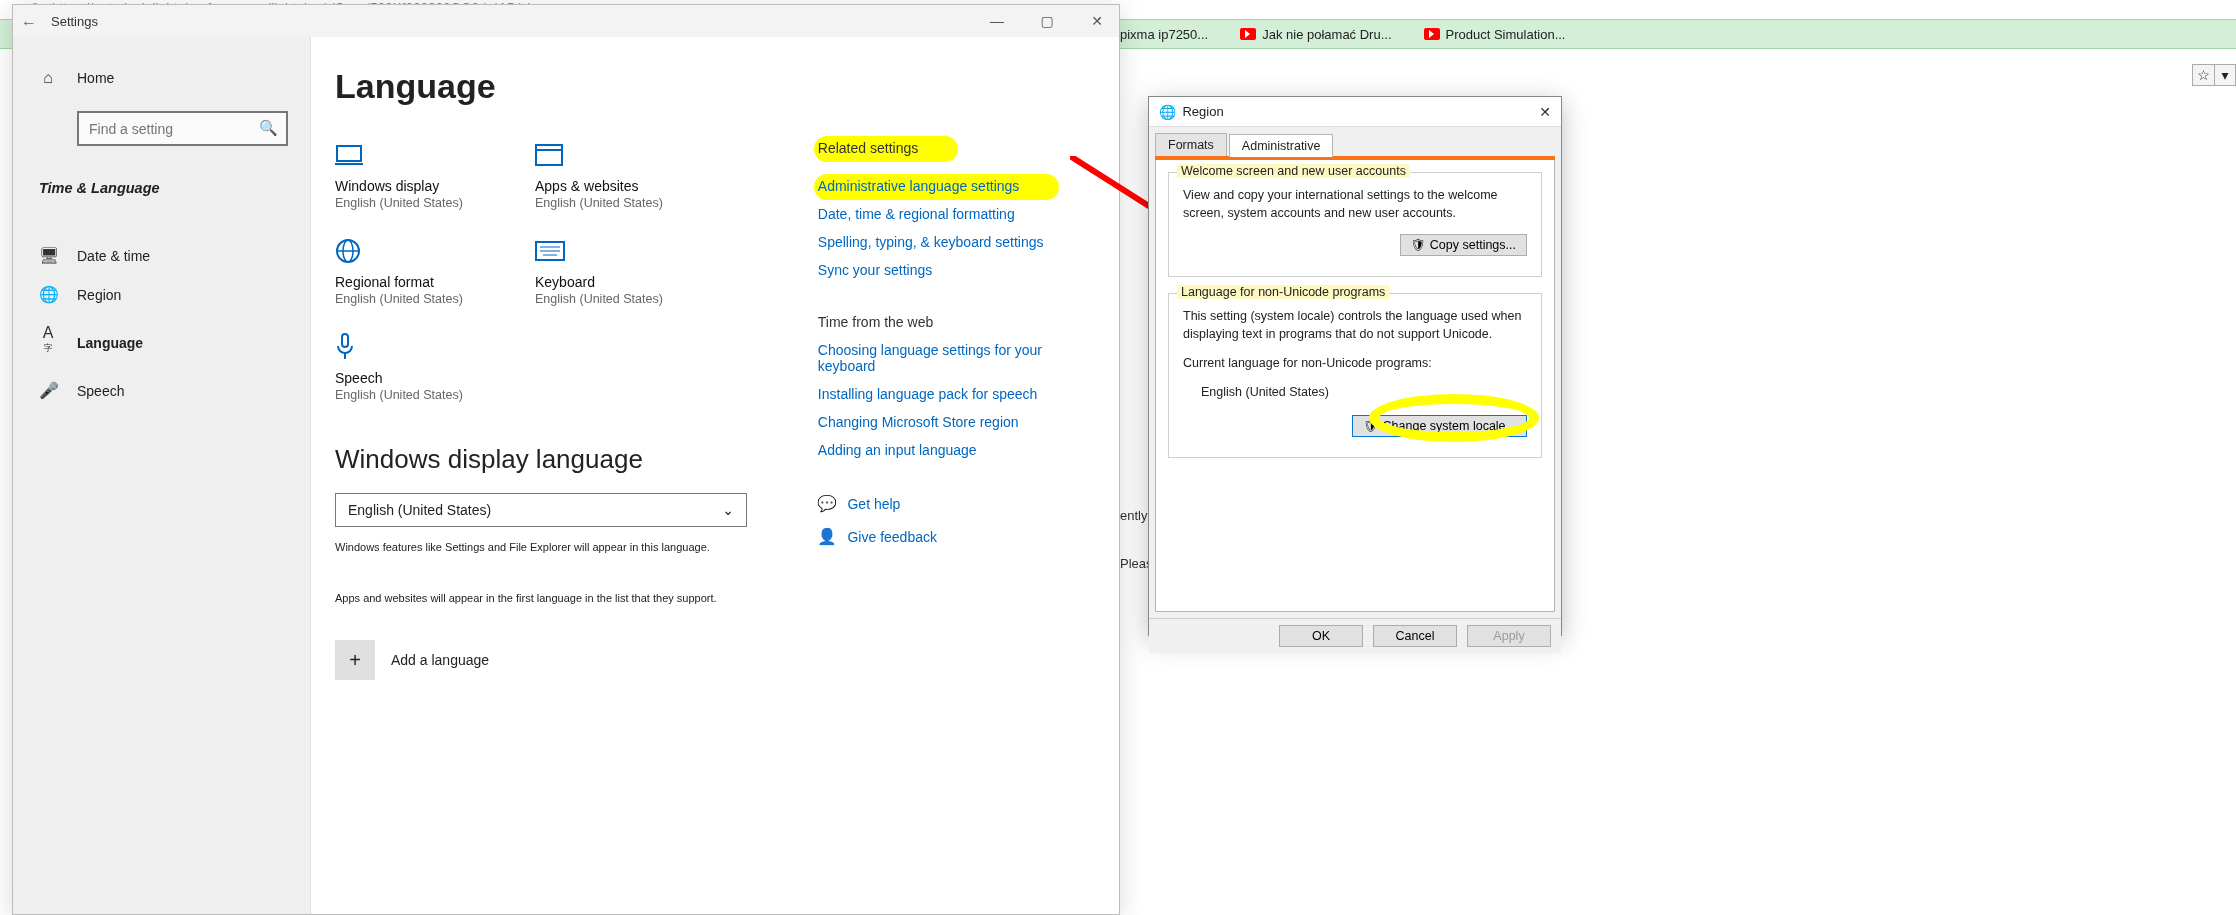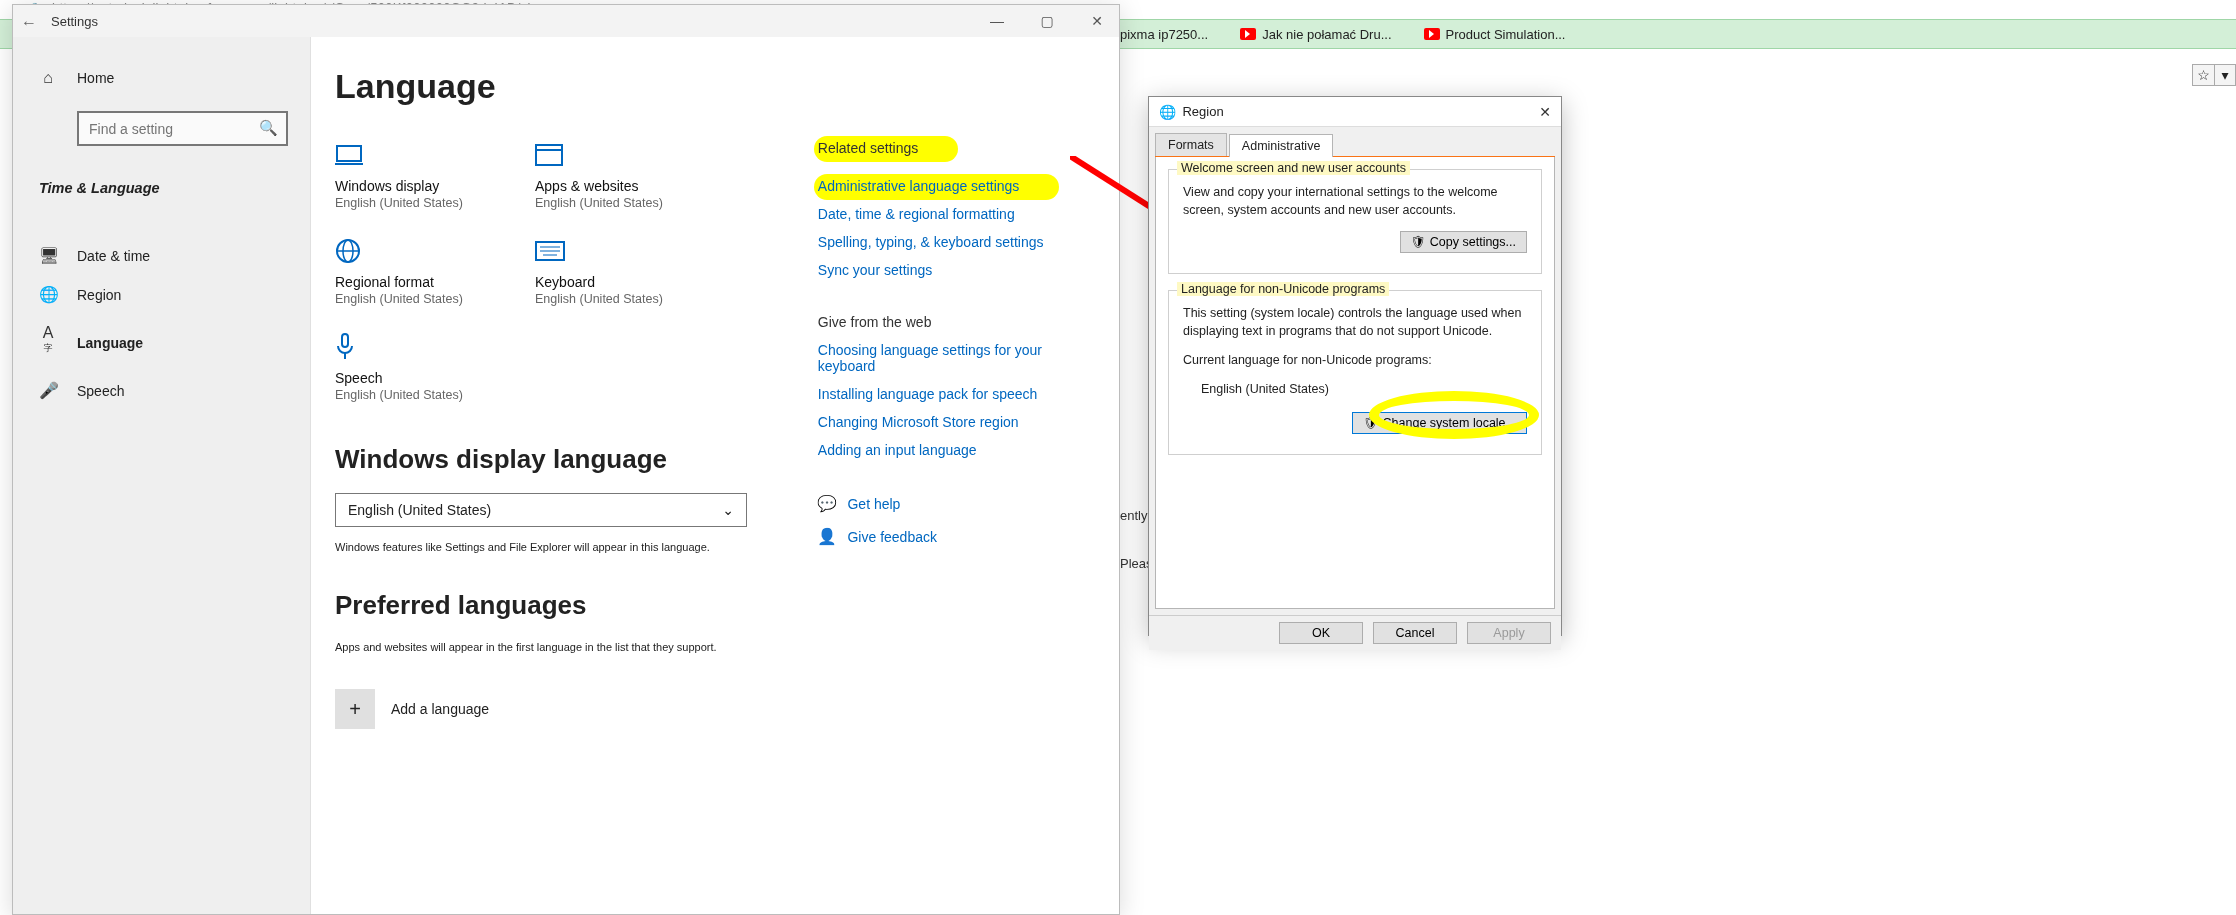--- a/index.html
+++ b/index.html
@@ -43,21 +43,21 @@
 .cols { display: flex; gap: 24px; }
 .col-left { width: 480px; }
 .col-right { width: 290px; }
 
 .tiles { display: flex; flex-wrap: wrap; gap: 26px 64px; margin-bottom: 42px; }
 .tile { width: 136px; }
 .tile .ticon { color: #0067c0; font-size: 26px; margin-bottom: 8px; height: 30px; display: flex; align-items: center; }
 .tile .ttitle { font-size: 14px; color: #111; }
 .tile .tsub { font-size: 12.5px; color: #666; margin-top: 2px; }
 
-.sec-h { font-size: 26px; font-weight: 700; margin-bottom: 18px; margin-top: 15px; }
+.sec-h { font-size: 26px; font-weight: 400; margin-bottom: 18px; margin-top: 15px; }
 .dd { width: 412px; height: 34px; border: 1px solid #777; display: flex; align-items: center; padding: 0 12px; justify-content: space-between; margin-bottom: 12px; }
 .help-text { font-size: 11px; color: #222; line-height: 1.5; max-width: 440px; margin-bottom: 34px; }
 
 .addlang { display: flex; align-items: center; gap: 16px; }
 .addlang .plus { width: 40px; height: 40px; background: #e0e0e0; display: flex; align-items: center; justify-content: center; font-size: 20px; }
 
 .right-head { font-size: 14px; color: #333; margin-bottom: 12px; }
 .right-head.first { font-weight: 400; }
 .link { color: #0067c0; font-size: 14px; display: block; margin-bottom: 12px; }
 .right-block { margin-bottom: 36px; }
@@ -70,21 +70,21 @@
 
 
 .arrow { position: absolute; top: 156px; left: 1070px; width: 208px; height: 144px; pointer-events: none; }
 
 
 .region-win { position: absolute; top: 96px; left: 1148px; width: 414px; height: 540px; background: #f0f0f0; border: 1px solid #888; box-shadow: 0 6px 24px rgba(0,0,0,0.25); }
 .region-titlebar { height: 30px; background: #fff; display: flex; align-items: center; padding: 0 10px; border-bottom: 1px solid #ddd; }
 .region-titlebar .globe { font-size: 14px; margin-right: 6px; }
 .region-titlebar .ttl { font-size: 13px; }
 .region-titlebar .x { margin-left: auto; font-size: 14px; color: #333; }
-.tabs { display: flex; margin: 6px 6px 0 6px; border-bottom: 1px solid #f97316; align-items: center; }
+.tabs { display: flex; margin: 6px 6px 0 6px; border-bottom: 4px solid #f97316; align-items: center; }
 .tab { padding: 4px 12px; font-size: 12.5px; border: 1px solid #b5b5b5; border-bottom: none; background: #e4e4e4; margin-right: 2px; }
 .tab.active { background: #fff; position: relative; top: 1px; }
 .region-body { background: #fff; margin: 0 6px 6px 6px; border: 1px solid #b5b5b5; border-top: none; padding: 12px 12px 20px 12px; height: 452px; }
 .fieldset { border: 1px solid #cfcfcf; padding: 14px 14px 20px 14px; position: relative; margin-bottom: 16px; }
 .fieldset .legend { position: absolute; top: -9px; left: 8px; background: #fef9c3; padding: 0 4px; font-size: 12.5px; }
 .fieldset p { font-size: 12.5px; line-height: 1.4; margin-bottom: 12px; }
 .winbtn { display: inline-flex; align-items: center; gap: 4px; border: 1px solid #adadad; background: #e1e1e1; padding: 3px 10px; font-size: 12.5px; }
 .winbtn:active, .winbtn.focus { border: 1px solid #0078d7; }
 .winbtn .shield { font-size: 12px; }
 .btn-row { display: flex; justify-content: flex-end; }
@@ -229,40 +229,39 @@
             </div>
           </div>
 
           <div class="sec-h">Windows display language</div>
           <div class="dd">
             <span>English (United States)</span>
             <span>⌄</span>
           </div>
           <div class="help-text">Windows features like Settings and File Explorer will appear in this language.</div>
 
-          <div class="sec-h">Preferred languages</div>
           <div class="help-text">Apps and websites will appear in the first language in the list that they support.</div>
           <div class="addlang">
             <div class="plus">+</div>
             <span>Add a language</span>
           </div>
         </div>
 
         <div class="col-right">
           <div class="right-block">
             <div class="right-head first hl-yellow" style="display:inline-block;z-index:0;">Related settings</div>
             <div style="height:10px;"></div>
             <a class="link hl-yellow" style="display:inline-block;z-index:0;">Administrative language settings</a>
             <a class="link">Date, time &amp; regional formatting</a>
             <a class="link">Spelling, typing, &amp; keyboard settings</a>
             <a class="link">Sync your settings</a>
           </div>
 
           <div class="right-block">
-            <div class="right-head">Give from the web</div>
+            <div class="right-head">Time from the web</div>
             <a class="link">Choosing language settings for your keyboard</a>
             <a class="link">Installing language pack for speech</a>
             <a class="link">Changing Microsoft Store region</a>
             <a class="link">Adding an input language</a>
           </div>
 
           <div class="right-block">
             <div class="hlp-row" style="margin-bottom:14px;">
               <span class="icon">💬</span>&nbsp;&nbsp;
               <a class="link" style="display:inline;">Get help</a>

